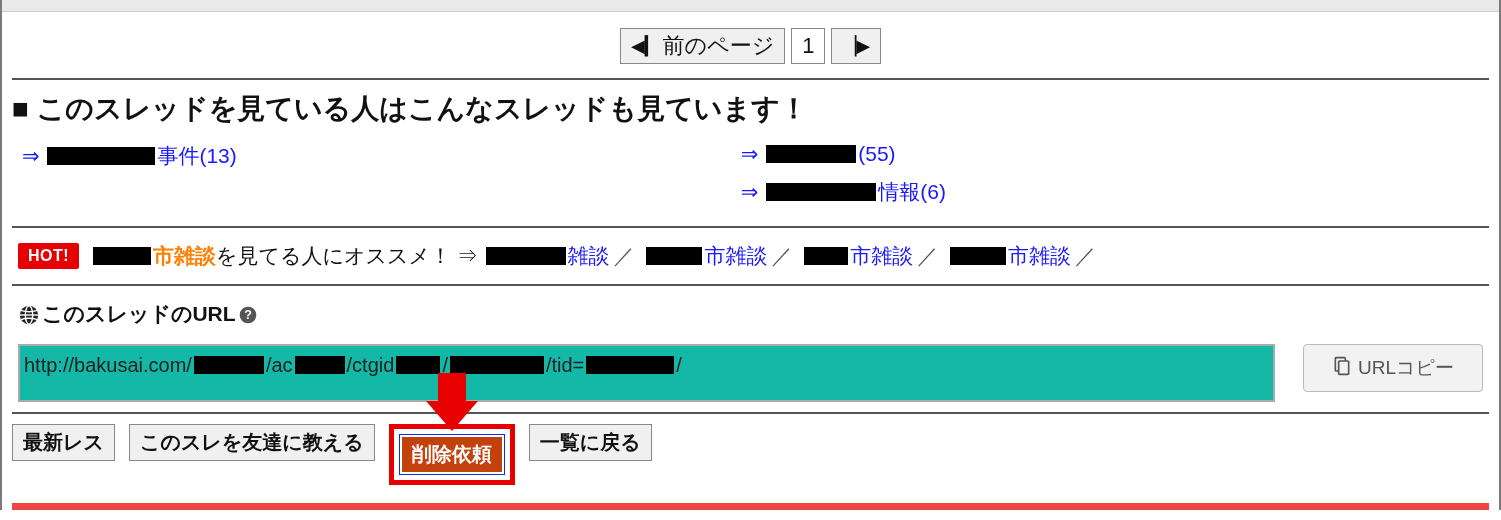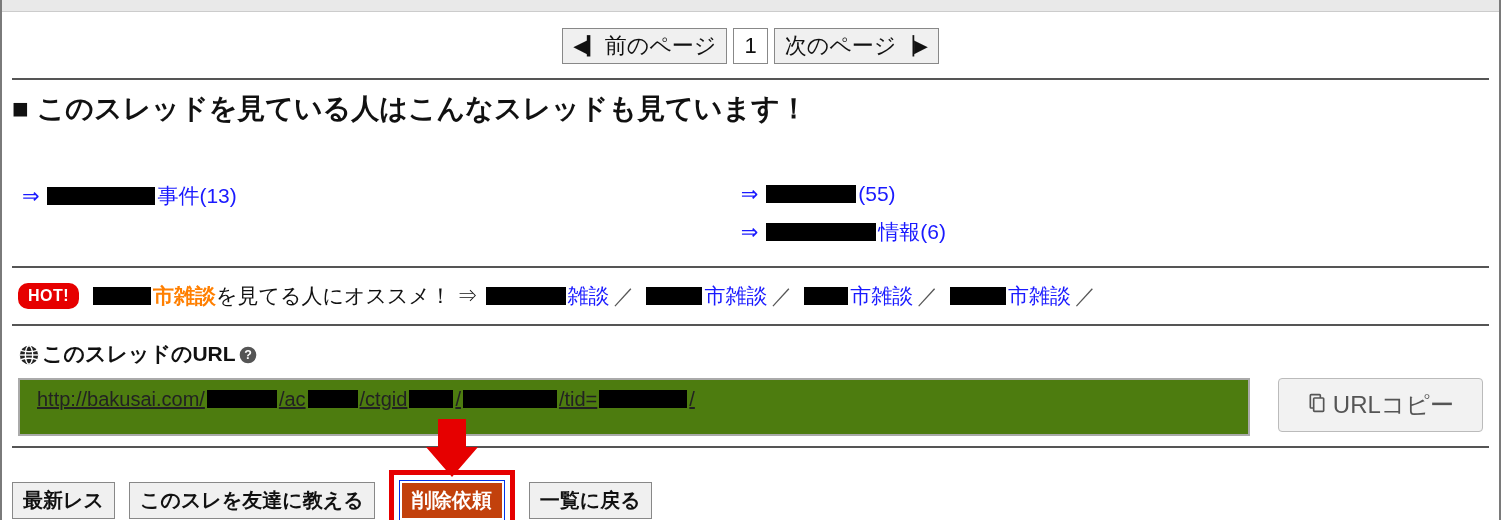--- a/index.html
+++ b/index.html
@@ -55,21 +55,21 @@
     font-size: 28px;
     font-weight: bold;
     padding: 10px 0 8px 0;
   }
   .related {
     display: flex;
     flex-wrap: wrap;
     padding: 0 0 14px 10px;
     border-bottom: 2px solid #555;
   }
-  .related-col { width: 49%; margin-top: 40px; }
+  .related-col { width: 49%; }
   .related-item {
     color: #1a1aff;
     font-size: 21px;
     padding: 6px 0;
   }
   .related-item a { color: #1a1aff; text-decoration: none; cursor: pointer; }
   .arrow-blue { color: #1a1aff; }
   .redact {
     display: inline-block;
     background: #000;
@@ -82,67 +82,65 @@
     font-size: 21px;
     border-bottom: 2px solid #555;
   }
   .hot-badge {
     display: inline-block;
     background: #e60000;
     color: #fff;
     font-weight: bold;
     font-size: 16px;
     padding: 2px 8px;
-    border-radius: 10px;
+    border-radius: 2px;
     border: 2px solid #e60000;
     margin-right: 6px;
     vertical-align: 2px;
     letter-spacing: 0.5px;
   }
   .hot-orange { color: #ff7f00; font-weight: bold; }
   .hot-link { color: #1a1aff; cursor: pointer; }
   .hot-sep { color: #555; margin: 0 4px; }
   .url-section {
     padding: 14px 6px 10px 6px;
     border-bottom: 2px solid #555;
   }
-  .url-label { font-size: 21px; font-weight: bold; margin-bottom: 10px; display: flex; align-items: center; gap: 2px; }
+  .url-label { font-size: 21px; font-weight: bold; margin-bottom: 16px; display: flex; align-items: center; gap: 2px; }
   .globe-icon svg, .help-icon svg { vertical-align: middle; }
   .url-row { display: flex; gap: 28px; align-items: flex-start; }
   .url-box {
     flex: 1;
     border: 2px solid #aaa;
-    padding: 8px 17px;
+    padding: 8px 4px;
     font-size: 20px;
     font-family: "Hiragino Kaku Gothic Pro", "Meiryo", sans-serif;
     min-height: 58px;
-    background: #4d7c0f;
+    background: #14b8a6;
     color: #222;
-    text-decoration: underline;
   }
   .copy-btn {
     background: #f2f2f2;
     border: 1px solid #bbb;
     border-radius: 4px;
     padding: 10px 28px;
-    font-size: 24px;
+    font-size: 19px;
     cursor: pointer;
     color: #555;
     display: inline-flex;
     align-items: center;
     gap: 6px;
   }
   .bottom-row {
     padding: 10px 0 18px 0;
     display: flex;
     gap: 14px;
-    align-items: center;
-    border-bottom: 5px solid #ef4444;
+    align-items: flex-start;
+    border-bottom: 7px solid #ef4444;
     position: relative;
-    margin-top: 12px;
   }
   .flat-btn {
     background: #f0f0f0;
     border: 1px solid #888;
     padding: 4px 10px;
     font-size: 20px;
     font-weight: bold;
     cursor: pointer;
     color: #111;
   }
@@ -176,21 +174,20 @@
   <div class="topbar"></div>
 
   <div class="pager">
     <div class="pager-group">
       <span class="pager-btn">
         <span class="arrow">◀▎</span>
         <span>前のページ</span>
       </span>
       <span class="pager-num">1</span>
       <span class="pager-btn">
-        <span>次のページ</span>
         <span class="arrow">▕▶</span>
       </span>
     </div>
   </div>
 
   <div class="section-title">■ このスレッドを見ている人はこんなスレッドも見ています！</div>
 
   <div class="related">
     <div class="related-col">
       <div class="related-item">

